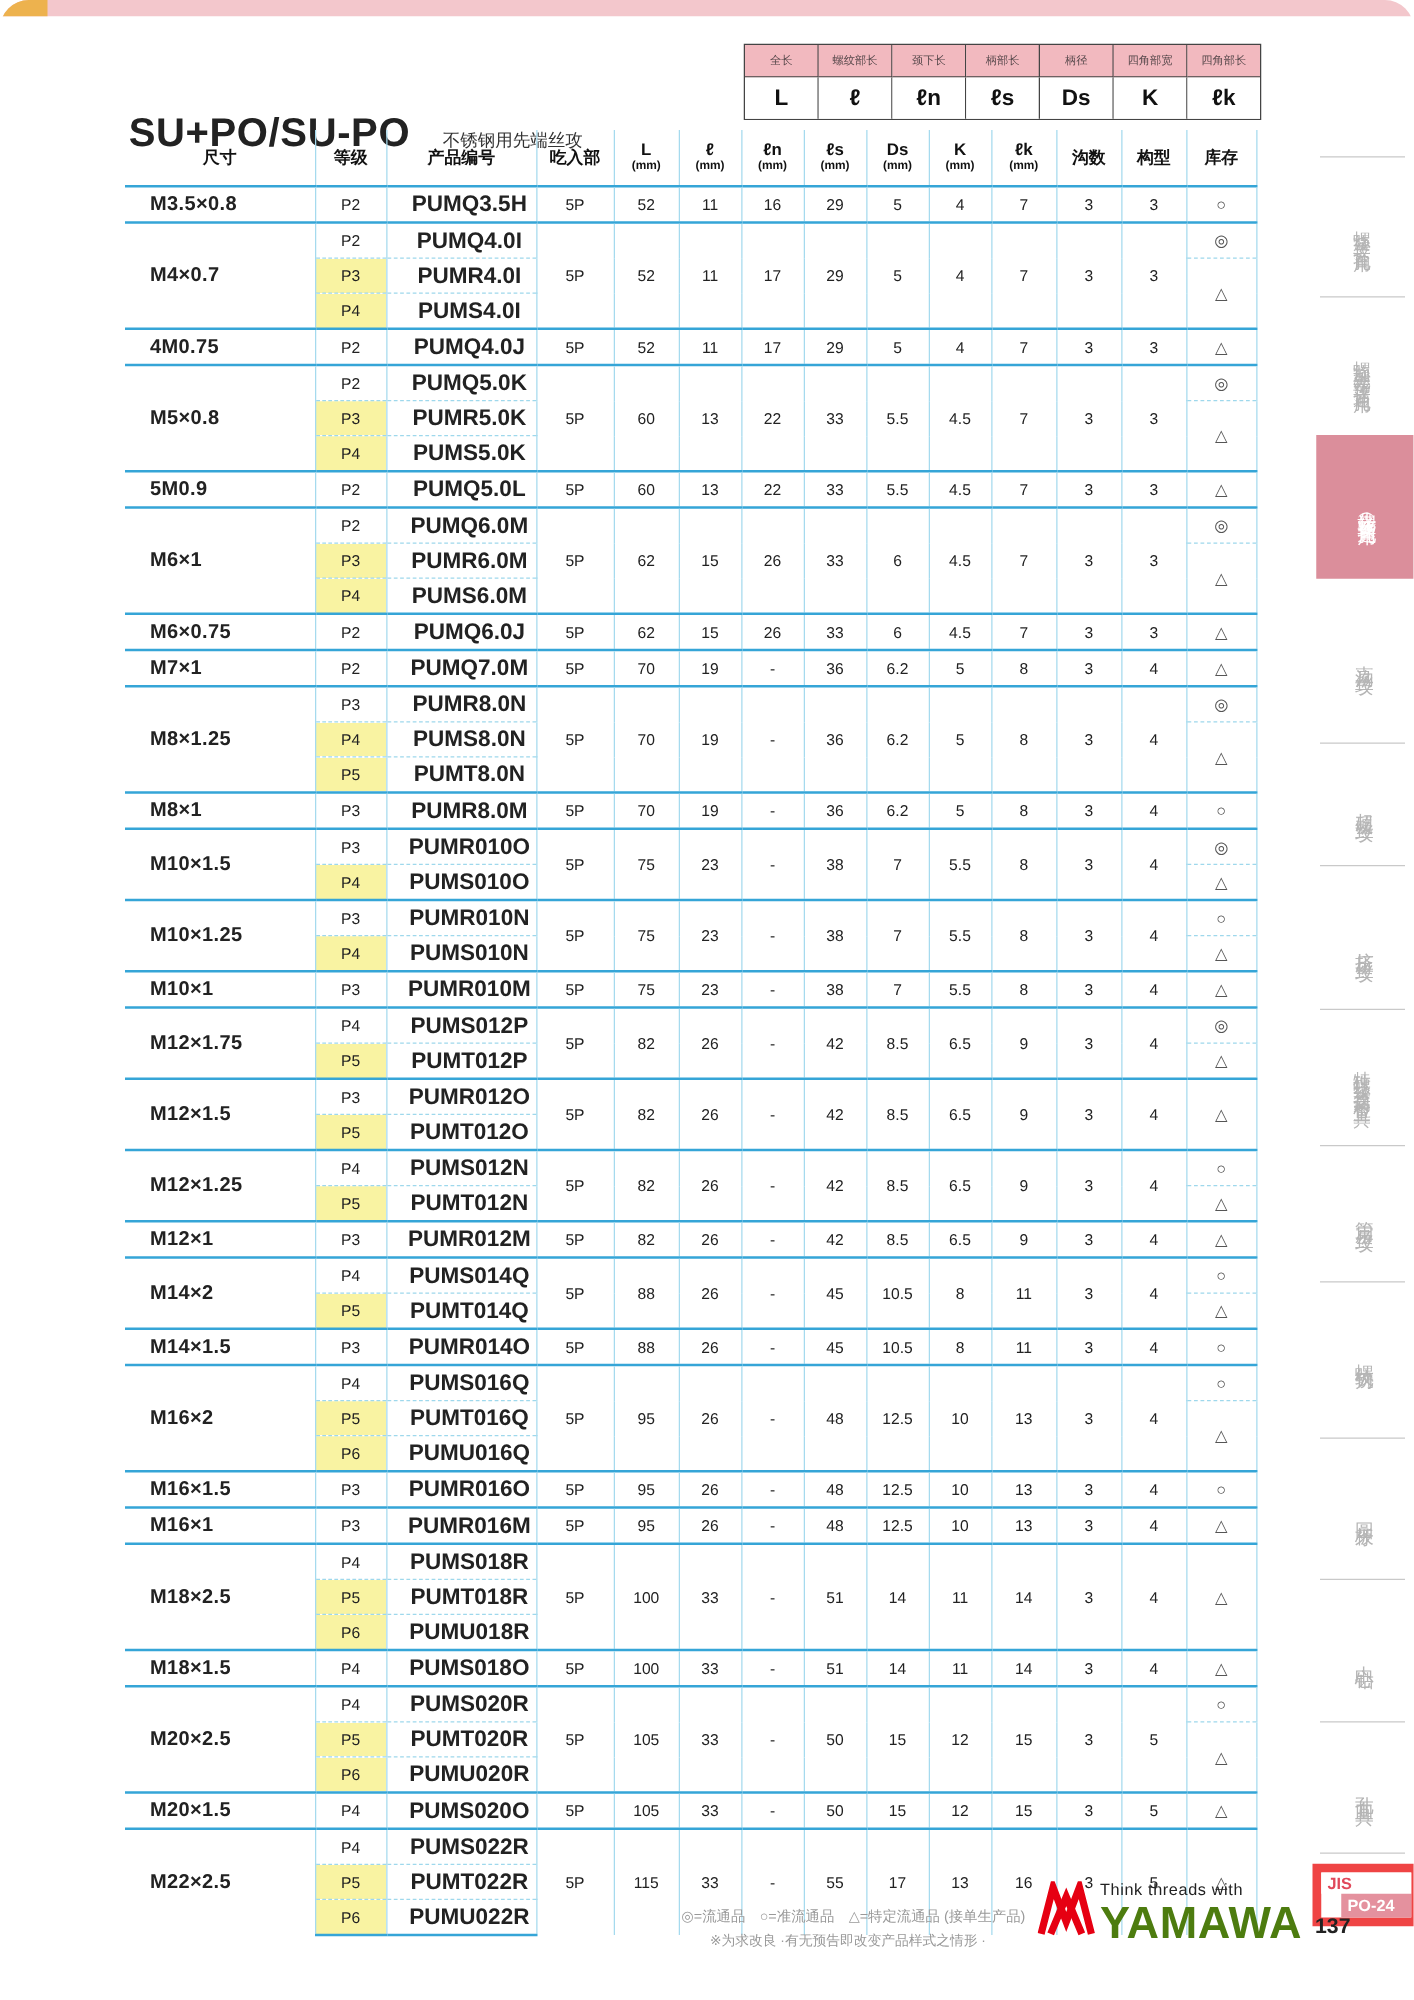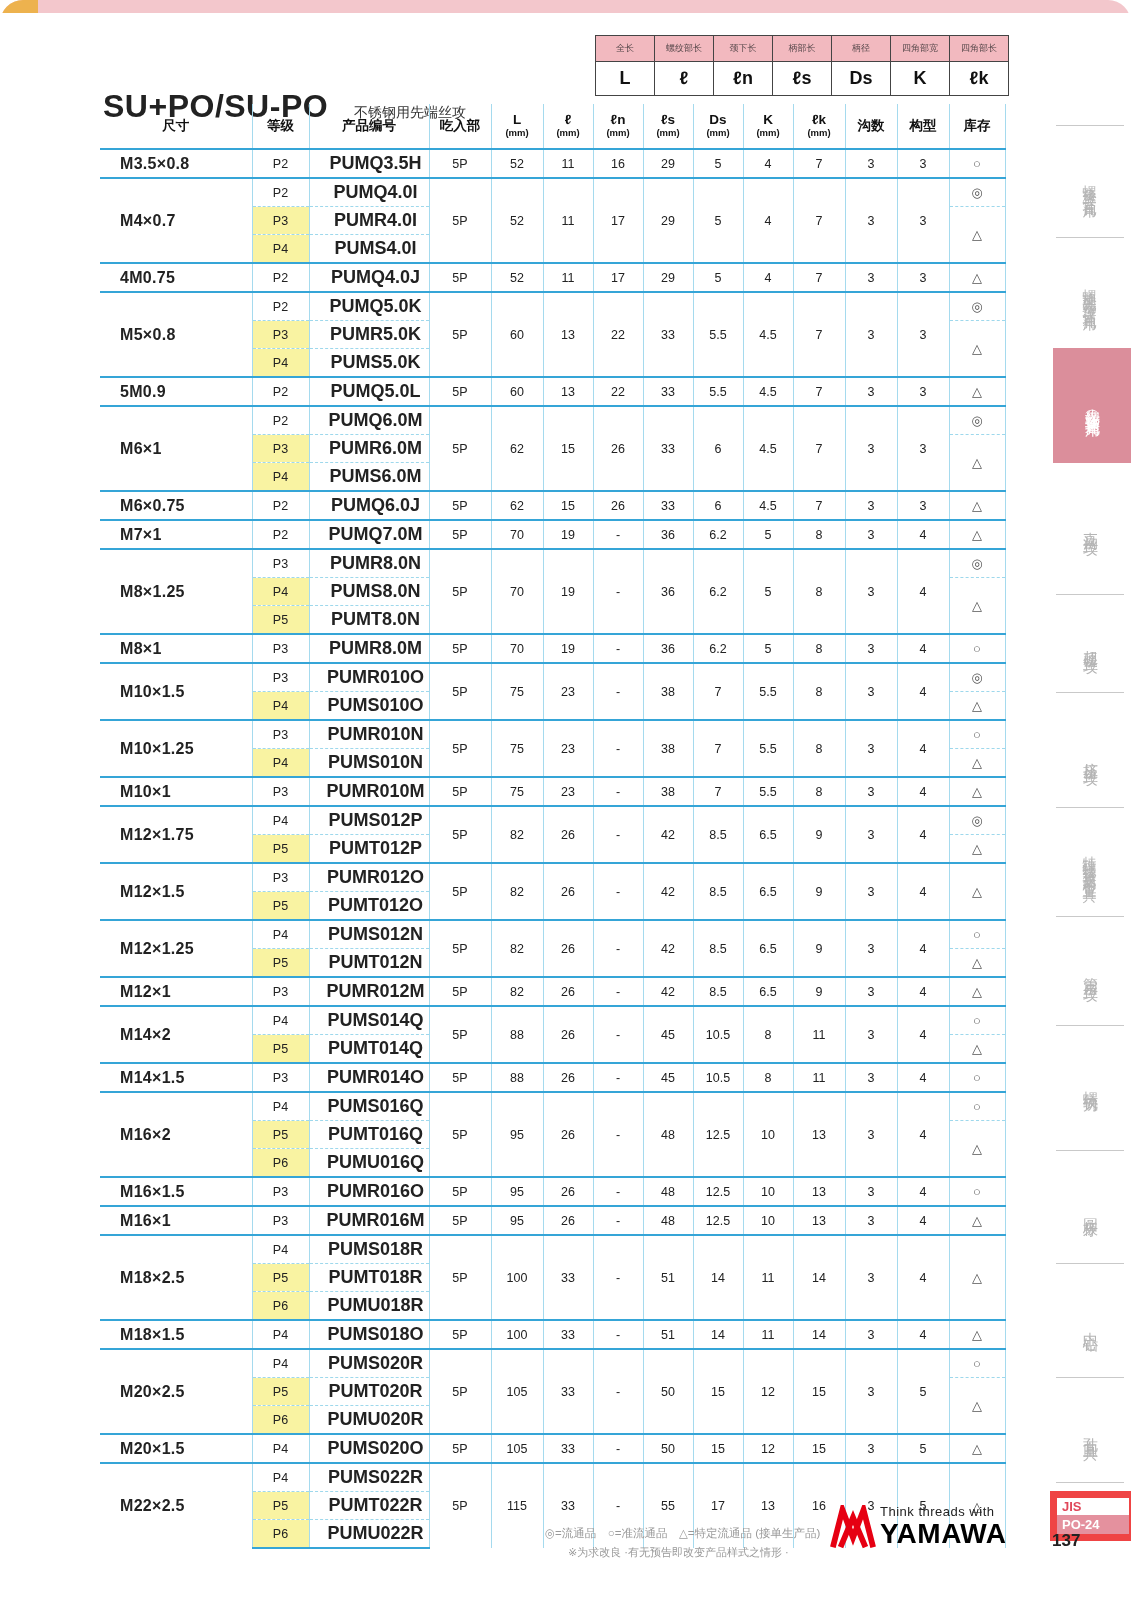--- a/index.html
+++ b/index.html
@@ -46,24 +46,24 @@
   .side-item.active{left:1053px;width:78px;background:#db8e9b;color:#ffffff;letter-spacing:2px;}
   .side-sep{position:absolute;left:1056px;width:68px;height:1px;background:#c9c9c9;}
 
   
   .foot-legend1{position:absolute;left:545px;top:1526px;font-size:11.5px;color:#999;}
   .foot-legend2{position:absolute;left:568px;top:1545px;font-size:11px;color:#999;}
   .brand{position:absolute;left:830px;top:1505px;display:flex;align-items:flex-start;}
   .brand-mark{width:46px;height:46px;}
   .brand-text{margin-left:4px;line-height:1;}
   .brand-tag{font-size:13px;color:#222;letter-spacing:.5px;}
-  .brand-name{font-size:28px;font-weight:bold;color:#000000;letter-spacing:.5px;margin-top:2px;}
+  .brand-name{font-size:36px;font-weight:bold;color:#4d7c0f;letter-spacing:.5px;margin-top:2px;}
   .jis-box{position:absolute;left:1050px;top:1491px;width:72px;border:7px solid #ef4444;}
   .jis-top{background:#fff;color:#e0485a;font-weight:bold;font-size:13px;padding:1px 5px;}
-  .jis-bot{background:#e4919e;color:#fff;font-weight:bold;font-size:13px;padding:2px 5px;}
+  .jis-bot{background:#e4919e;color:#fff;font-weight:bold;font-size:13px;padding:2px 5px;margin-left:16px;}
   .page-num{position:absolute;left:1052px;top:1531px;font-size:17px;font-weight:bold;color:#222;}
 </style>
 </head>
 <body>
 
 <div id="page">
 
   <div class="top-band"></div>
   <div class="corner-sq"></div>
 

